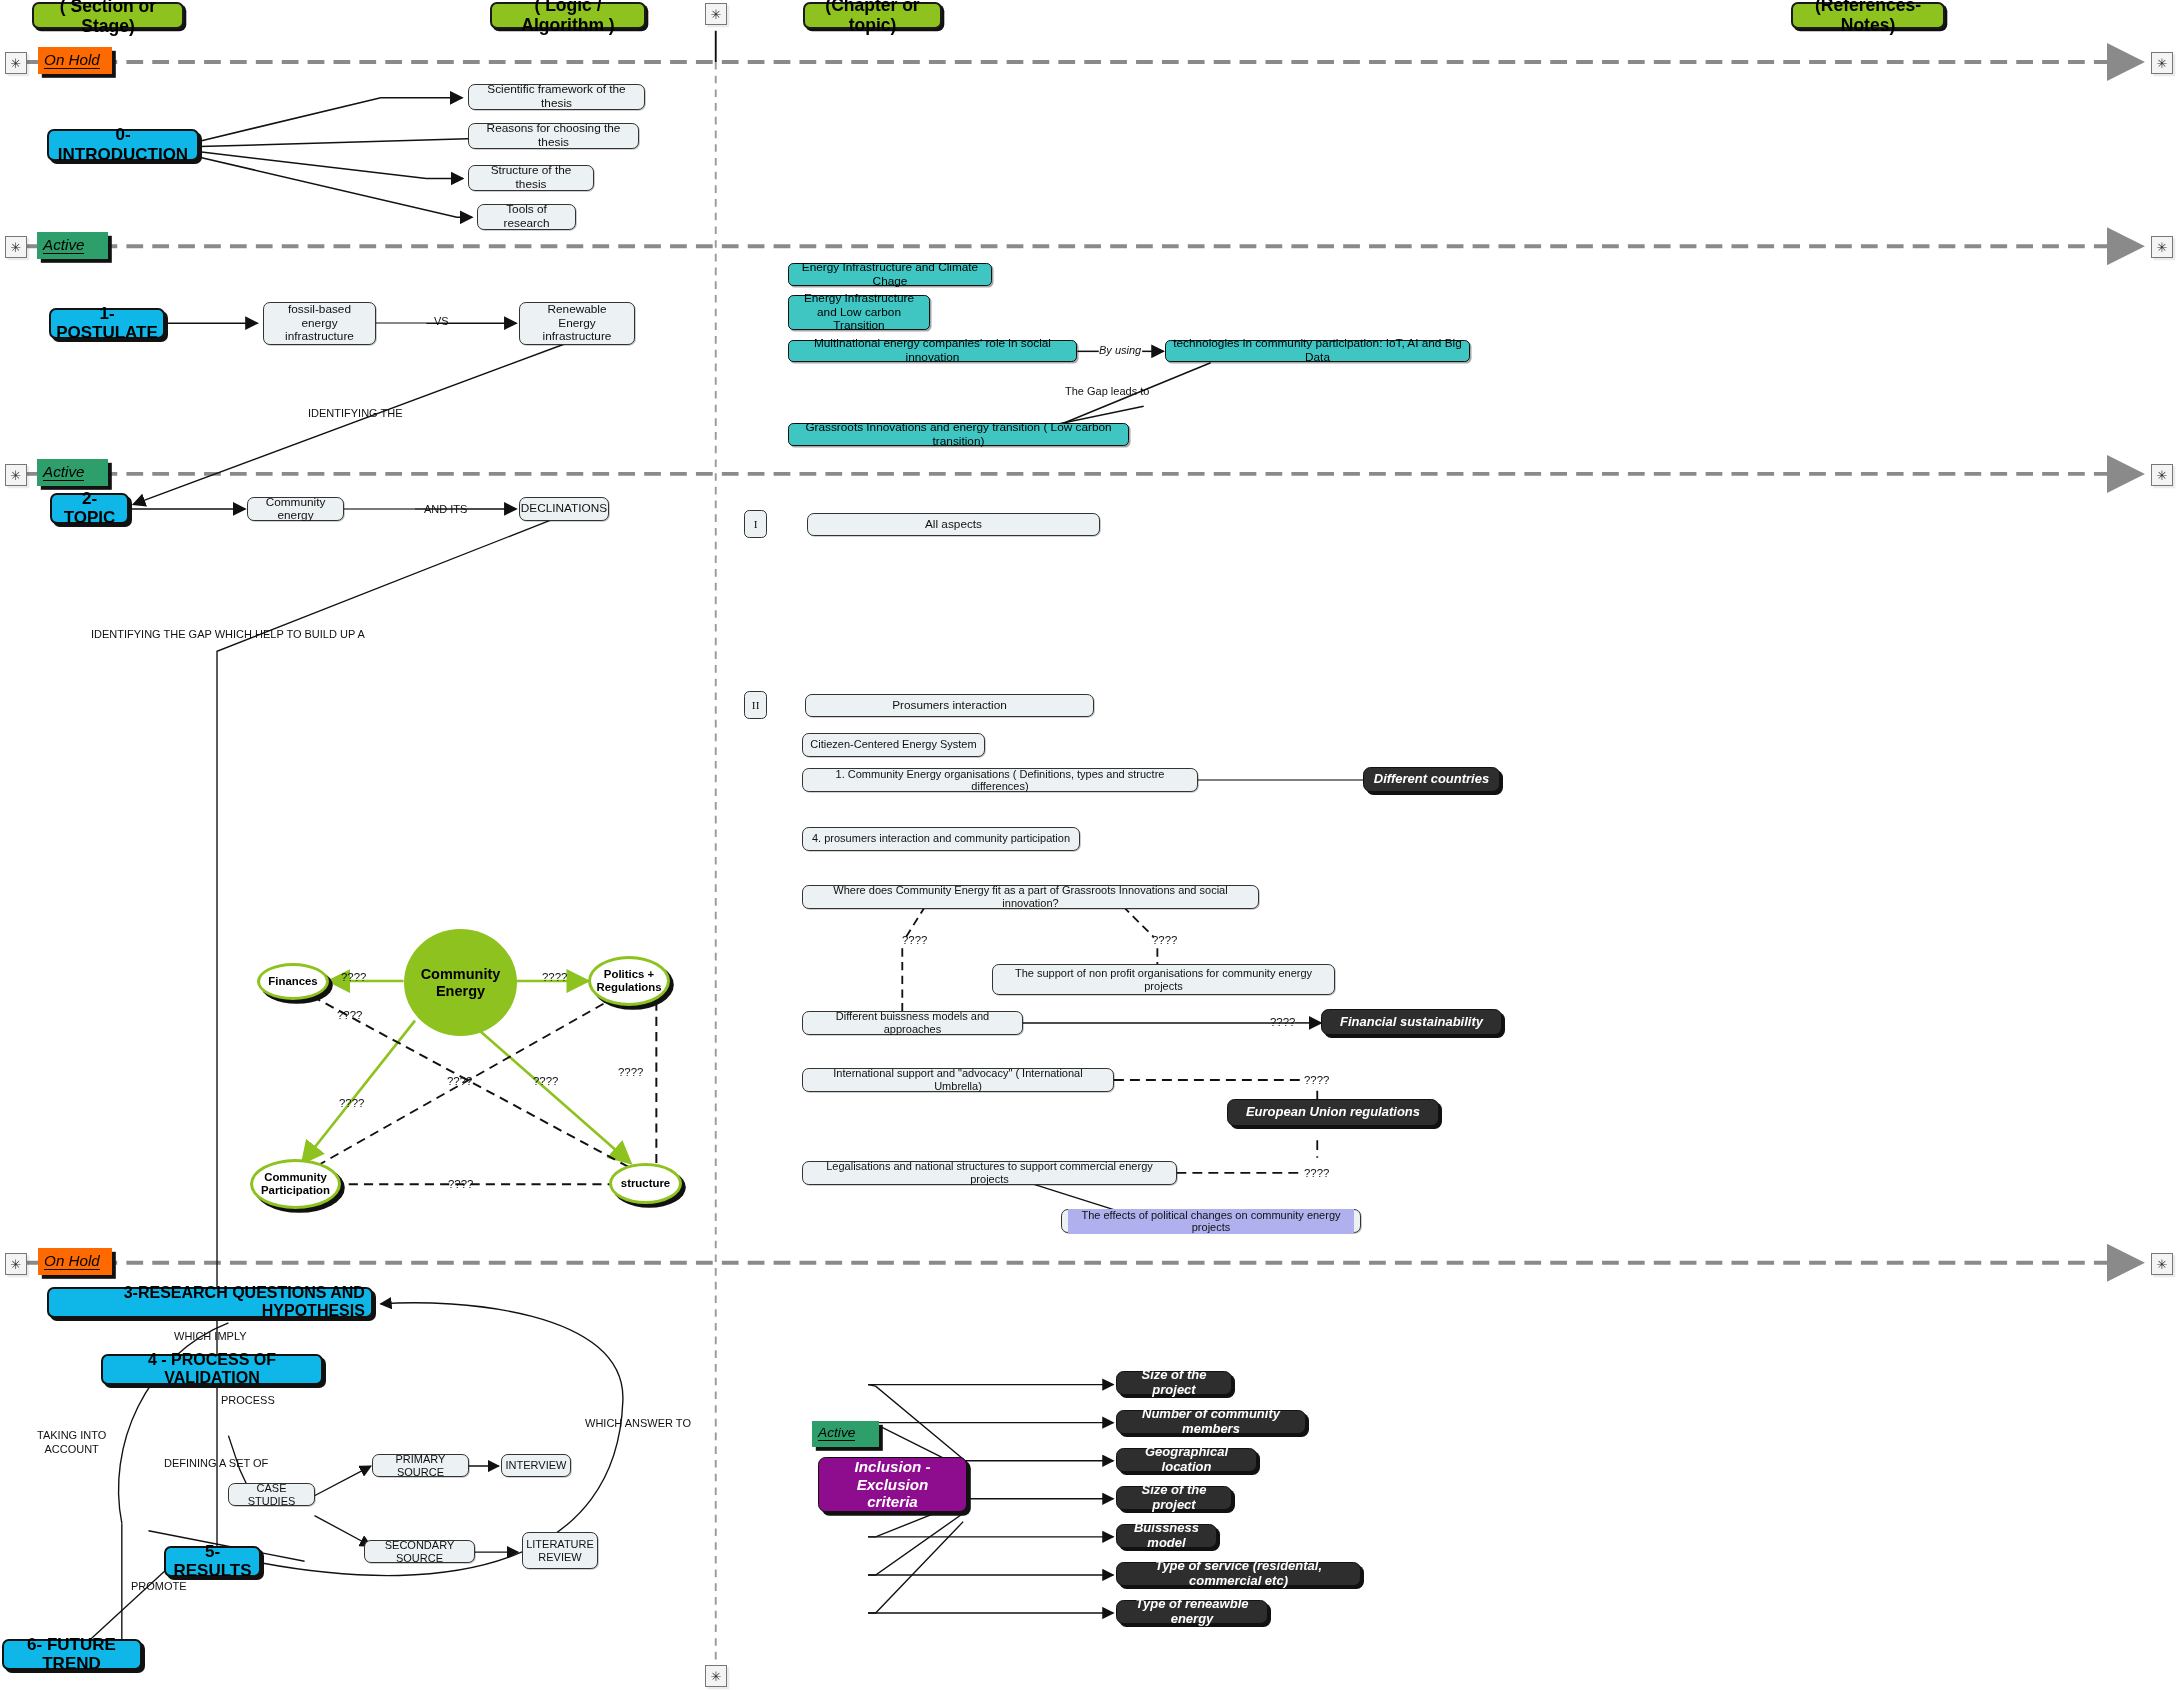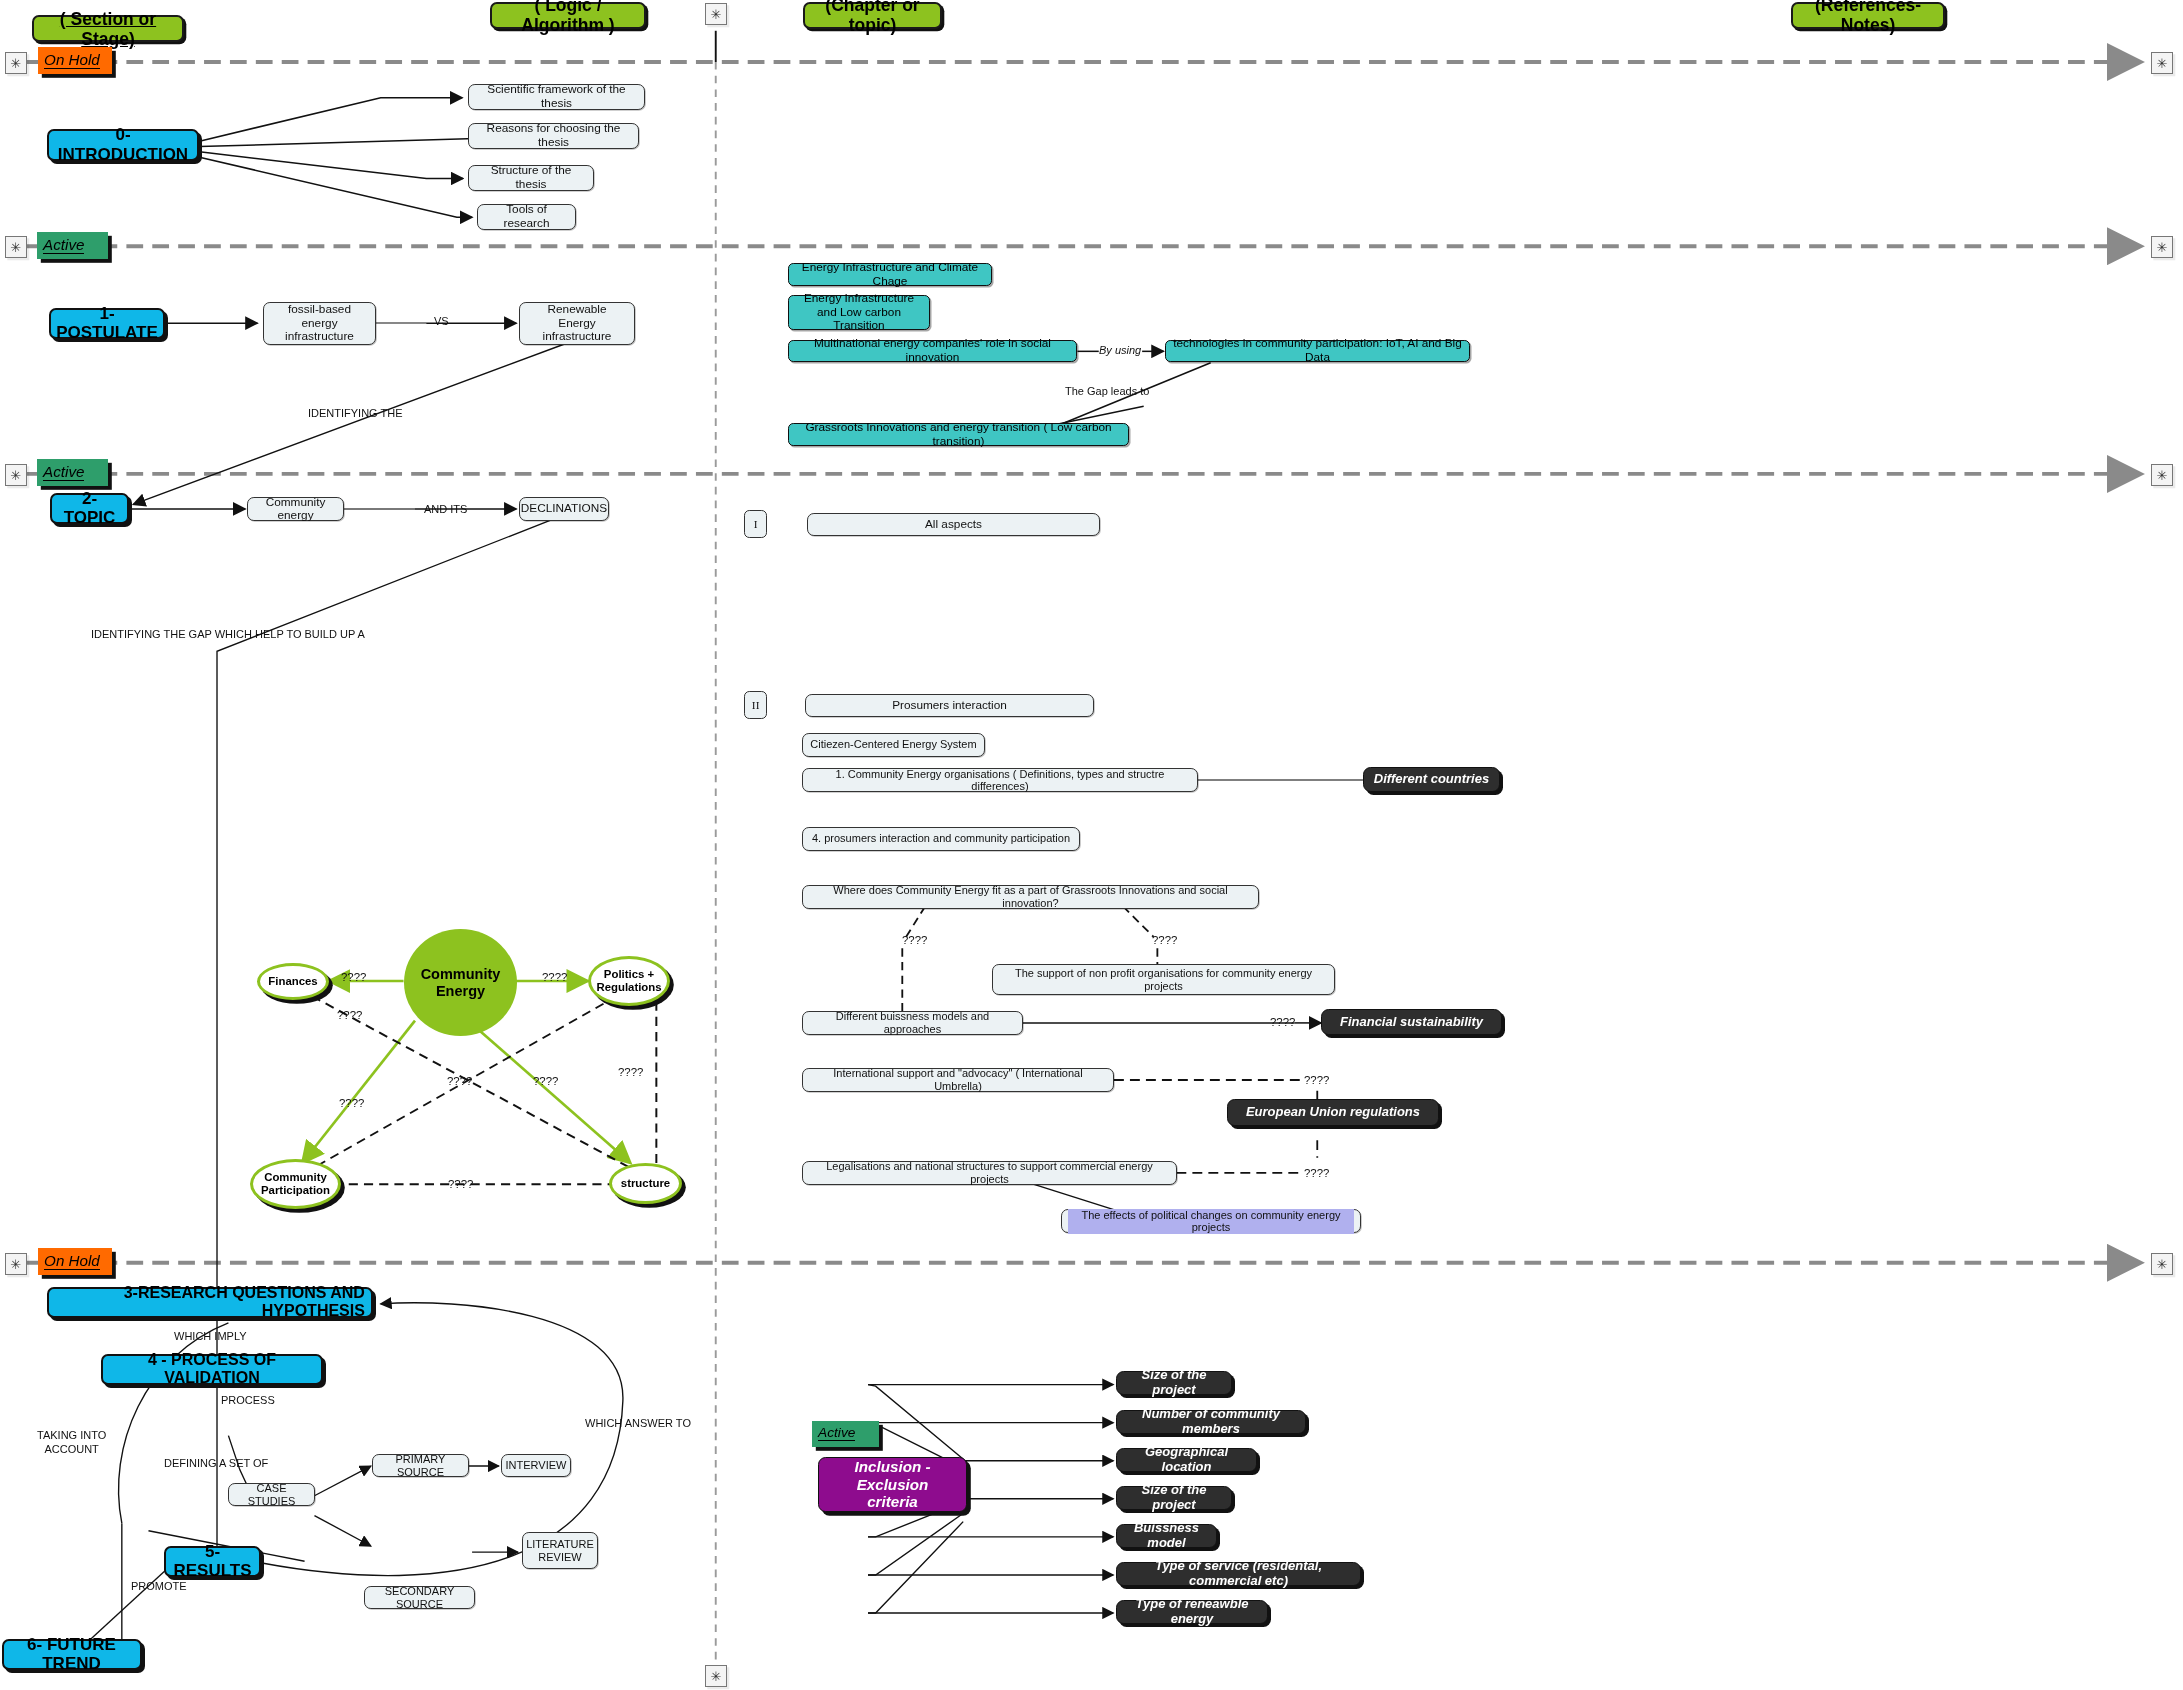--- a/index.html
+++ b/index.html
@@ -203,21 +203,21 @@
       <line x1="1140" y1="1818" x2="1462" y2="1818"></line>
       <line x1="1140" y1="1868" x2="1462" y2="1868"></line>
       <line x1="1140" y1="1918" x2="1462" y2="1918"></line>
       <line x1="1140" y1="1968" x2="1462" y2="1968"></line>
       <line x1="1140" y1="2018" x2="1462" y2="2018"></line>
       <line x1="1140" y1="2068" x2="1462" y2="2068"></line>
       <line x1="1140" y1="2118" x2="1462" y2="2118"></line>
     </g>
   </svg>
 
-  <div class="node hdr" style="left:32px;top:15px;width:152px;height:27.4px;text-decoration:underline;">( Section or Stage)</div>
+  <div class="node hdr" style="left:32px;top:2px;width:152px;height:27.4px;">( Section or Stage)</div>
   <div class="node hdr" style="left:490px;top:1.5px;width:156px;height:27.4px;">( Logic / Algorithm )</div>
   <div class="node hdr" style="left:803px;top:1.5px;width:139px;height:27.4px;">(Chapter or topic)</div>
   <div class="node hdr" style="left:1791px;top:1.5px;width:154px;height:27.4px;">(References- Notes)</div>
 
   <div class="ast" style="left:705px;top:3px;">✳</div>
   <div class="ast" style="left:705px;top:1665px;">✳</div>
 
   <div class="ast" style="left:4.6px;top:52px;">✳</div>
   <div class="chip hold" style="position:absolute;left:38px;top:47px;width:62px;height:24.4px;">
     <span>On Hold</span>
@@ -344,21 +344,21 @@
 
   <div class="lbl" style="left:174px;top:1330px;">WHICH IMPLY</div>
 
   <div class="node stage" style="left:101px;top:1354px;width:222px;height:30.5px;font-size:16px;">4 - PROCESS OF VALIDATION</div>
 
   <div class="lbl" style="left:221px;top:1394px;">PROCESS</div>
 
   <div class="node pale sm" style="left:228px;top:1483px;width:87px;height:23px;">CASE STUDIES</div>
   <div class="node pale sm" style="left:372px;top:1454px;width:97px;height:23px;">PRIMARY SOURCE</div>
   <div class="node pale sm" style="left:501px;top:1454px;width:70px;height:23px;">INTERVIEW</div>
-  <div class="node pale sm" style="left:364px;top:1540px;width:111px;height:23px;margin-top:46px;">SECONDARY SOURCE</div>
+  <div class="node pale sm" style="left:364px;top:1540px;width:111px;height:23px;">SECONDARY SOURCE</div>
   <div class="node pale sm" style="left:522px;top:1532px;width:76px;height:37px;flex-direction:column;">
     <div>LITERATURE</div>
     <div>REVIEW</div>
   </div>
 
   <div class="lbl" style="left:37px;top:1429px;line-height:1.25;text-align:center;">
     <div>TAKING INTO</div>
     <div>ACCOUNT</div>
   </div>
   <div class="lbl" style="left:164px;top:1457px;">DEFINING A SET OF</div>

